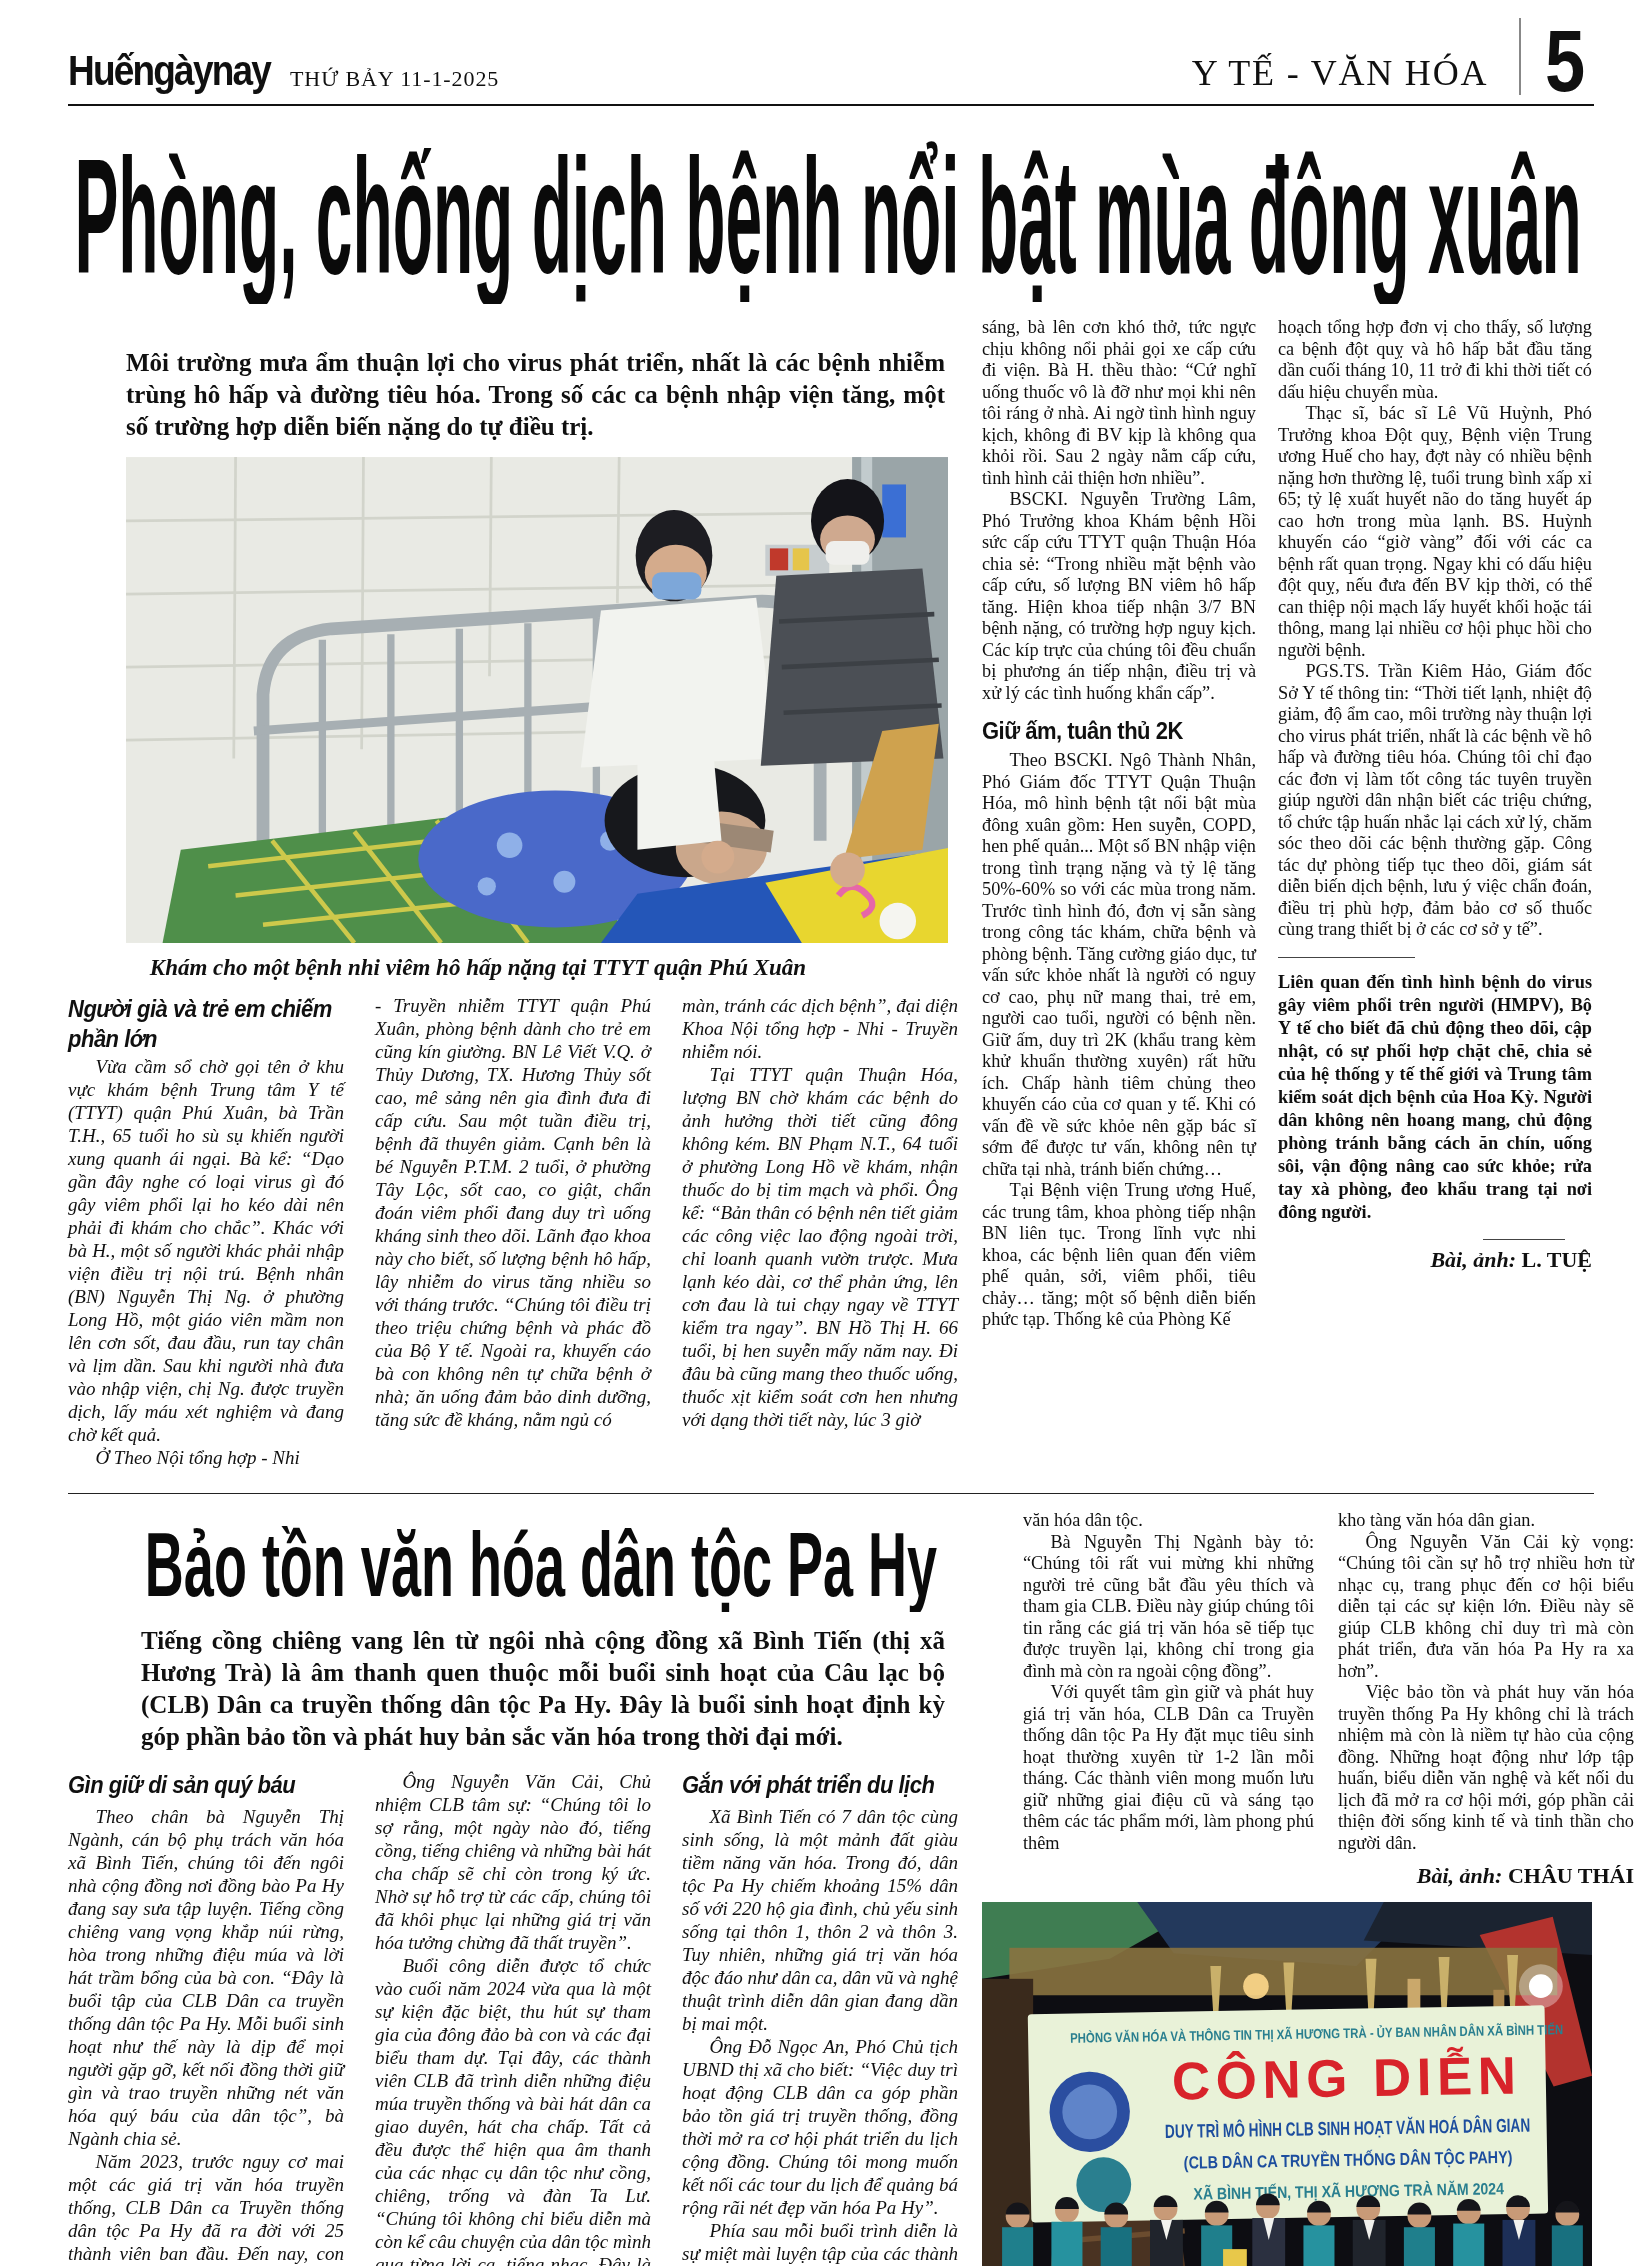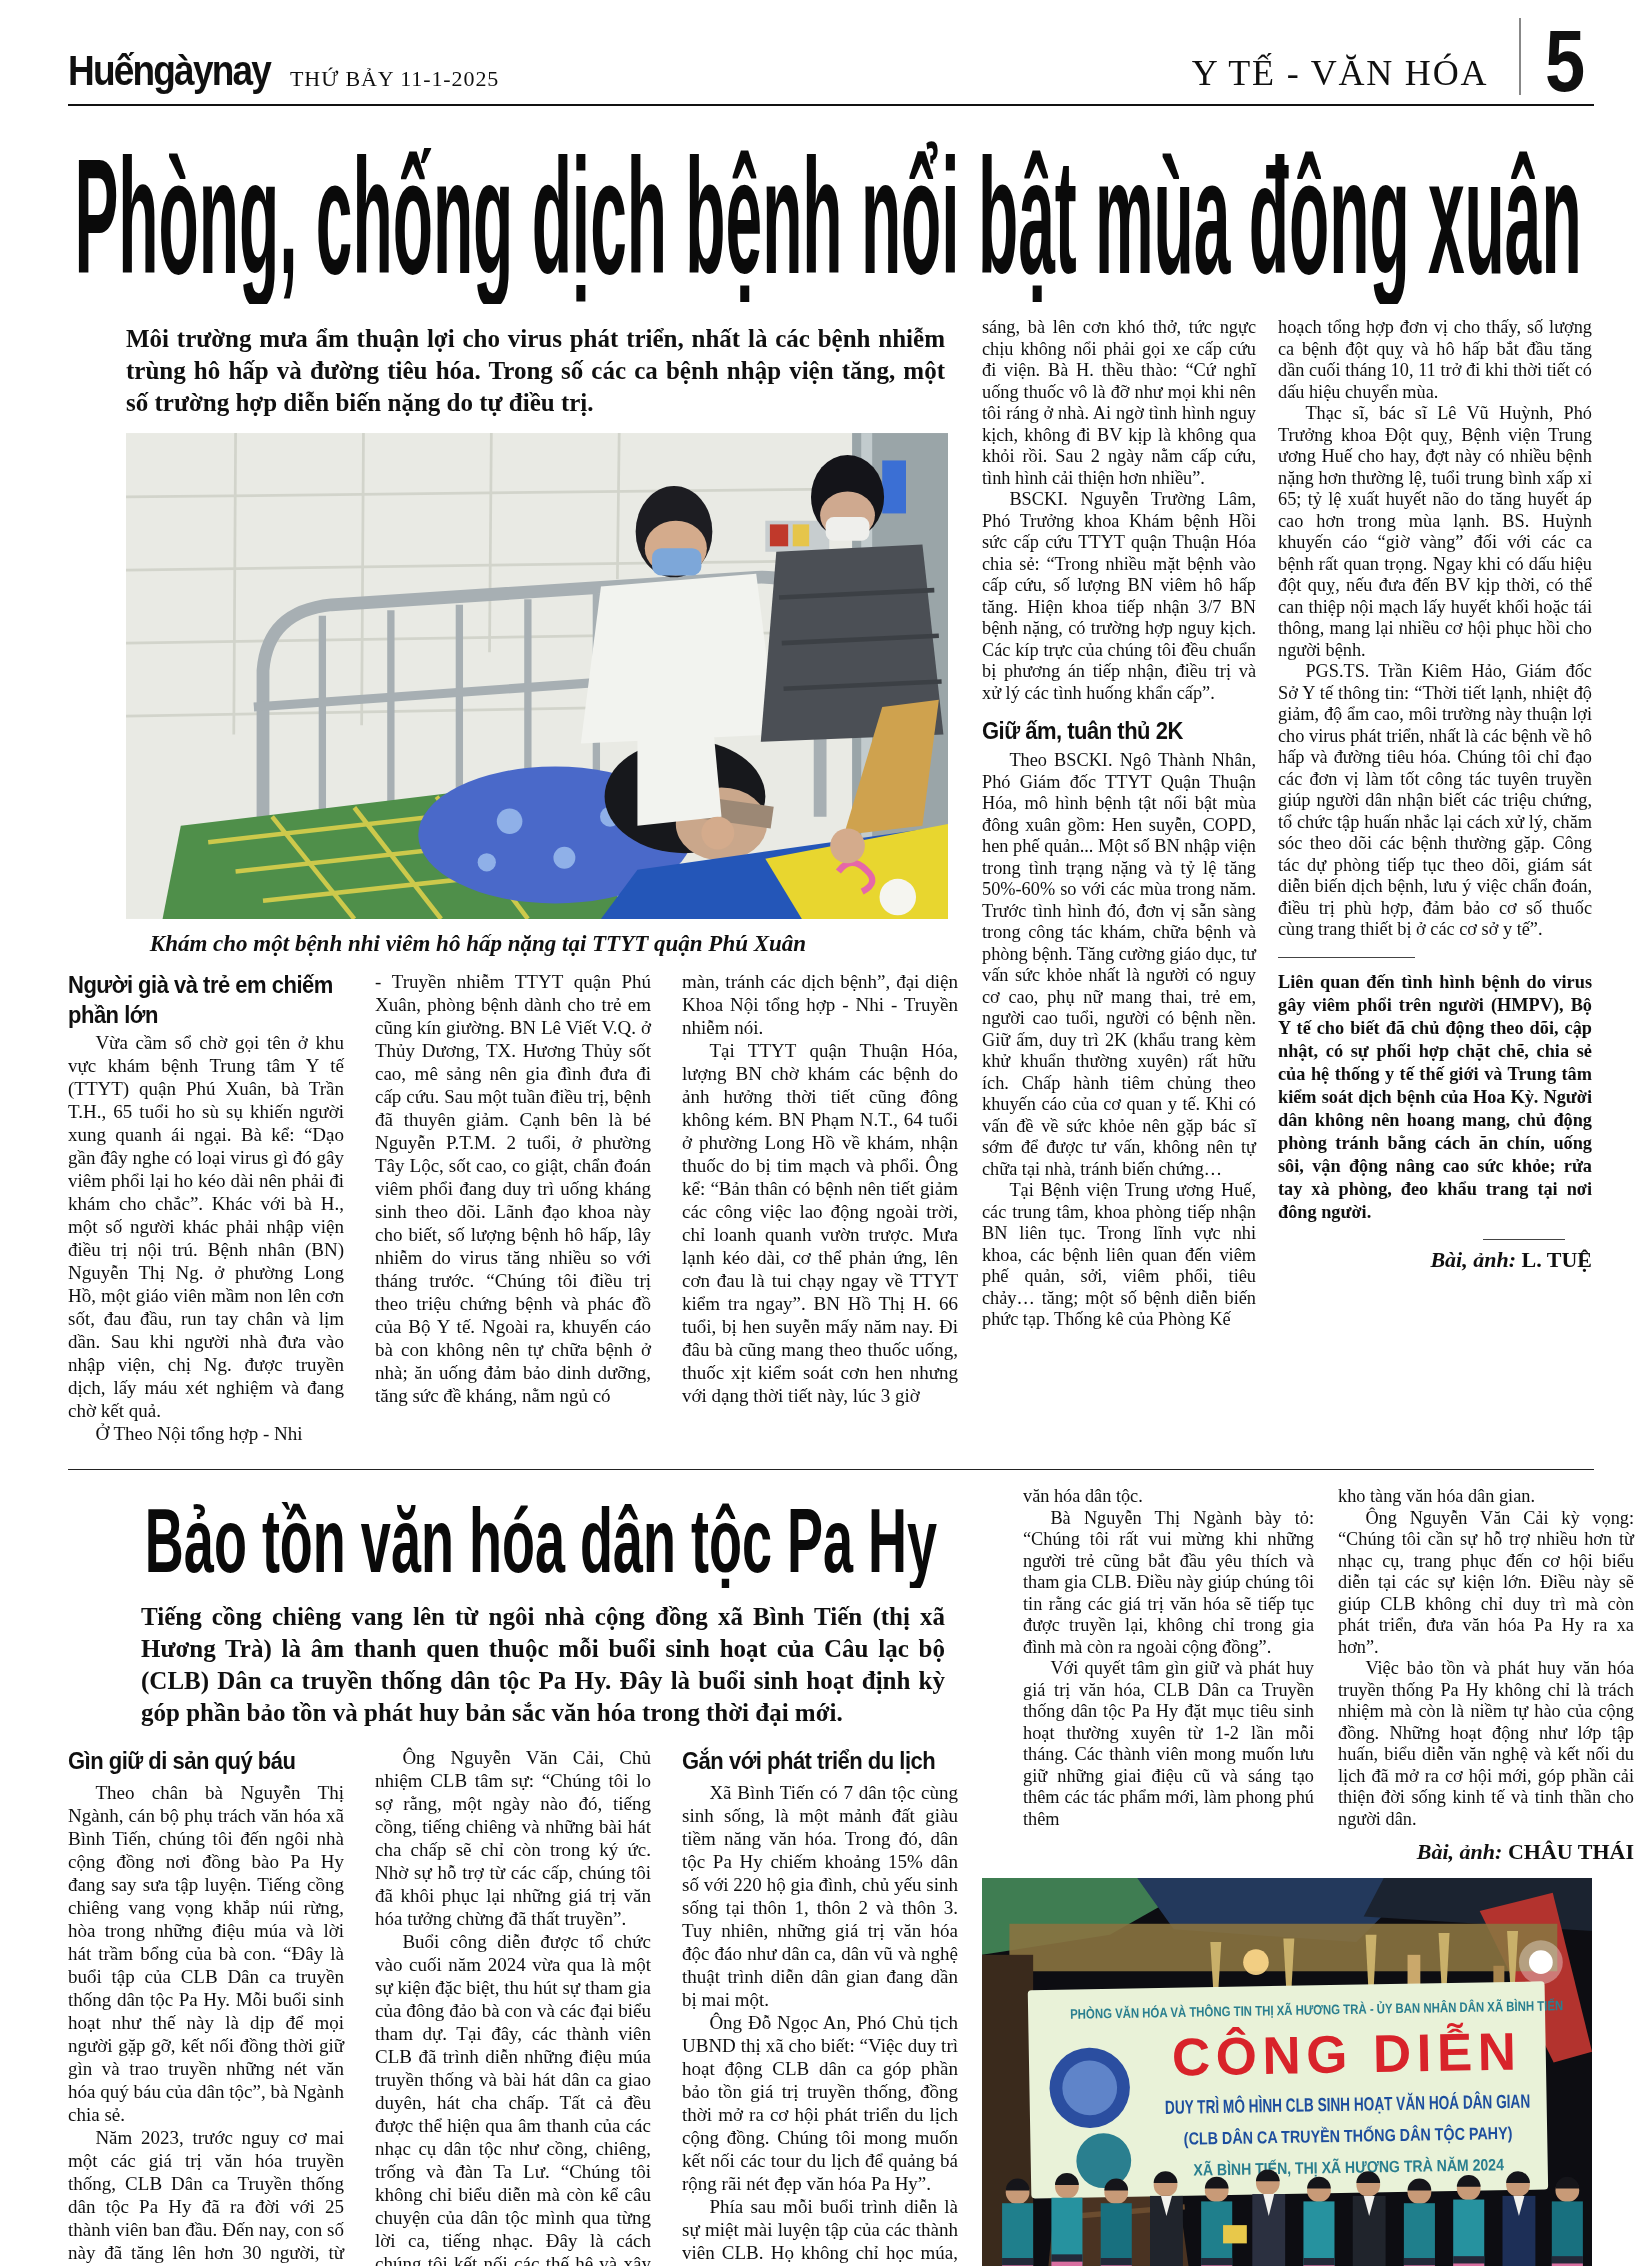--- a/index.html
+++ b/index.html
@@ -22,27 +22,27 @@
   .mspacer{flex:1;}
   .msection{font-family:"Liberation Serif",serif;font-size:36px;letter-spacing:1.8px;padding-bottom:1.8px;}
   .mvrule{width:1.8px;height:77px;background:#888;margin:0 24px 0 31px;}
   .mpage{font-family:"Liberation Sans",sans-serif;font-weight:700;font-size:88px;line-height:68px;transform:scaleX(0.82);transform-origin:bottom left;}
   .mrule{border:none;border-top:2.7px solid #111;margin:9.1px 0 0 0;}
   
   .h1-wrap{margin:12.8px 0 5.5px 0;}
   svg text{font-family:"Liberation Sans",sans-serif;}
   
   .a1-flex{display:flex;gap:22px;margin-top:9.1px;}
-  .a1-left{width:892px;flex:none;}
+  .a1-left{width:892px;flex:none;margin-top:24px;}
   .lede{font-weight:700;font-size:25px;line-height:32px;margin:5.5px 0 14.6px 58px;width:819px;text-align:justify;}
   .figure1{margin:3.7px 0 0 58px;width:704px;}
   .figcap{font-style:italic;font-weight:700;font-size:23px;text-align:center;margin:7.3px 0 12.8px 0;}
   .cols3{display:flex;gap:31px;}
   .col{flex:none;}
-  .c300{width:276px;}
+  .c300{width:276px;font-style:italic;}
   p.body{font-size:19px;line-height:23px;text-align:justify;margin:0;text-indent:27.4px;}
   p.body.cont{text-indent:0;}
   .colnarrow p.body{font-size:18.3px;line-height:21.5px;}
   h3.subhead{font-family:"Liberation Sans",sans-serif;font-weight:700;font-size:22px;letter-spacing:-0.5px;margin:1.8px 0 7.3px 0;transform:scaleY(1.12);transform-origin:top left;}
   h3.subhead.mt{margin-top:12.8px;}
   .col4{width:274px;}
   .col5{width:314px;}
   .rule-sm{width:137px;border:none;border-top:1.8px solid #444;margin:16.4px 0 12.8px 0;}
   .note{font-weight:700;font-size:18.3px;line-height:23px;text-align:justify;margin:0;}
   .rule-byline{width:82px;border:none;border-top:1.8px solid #444;margin:14.6px 27.4px 7.3px auto;}

